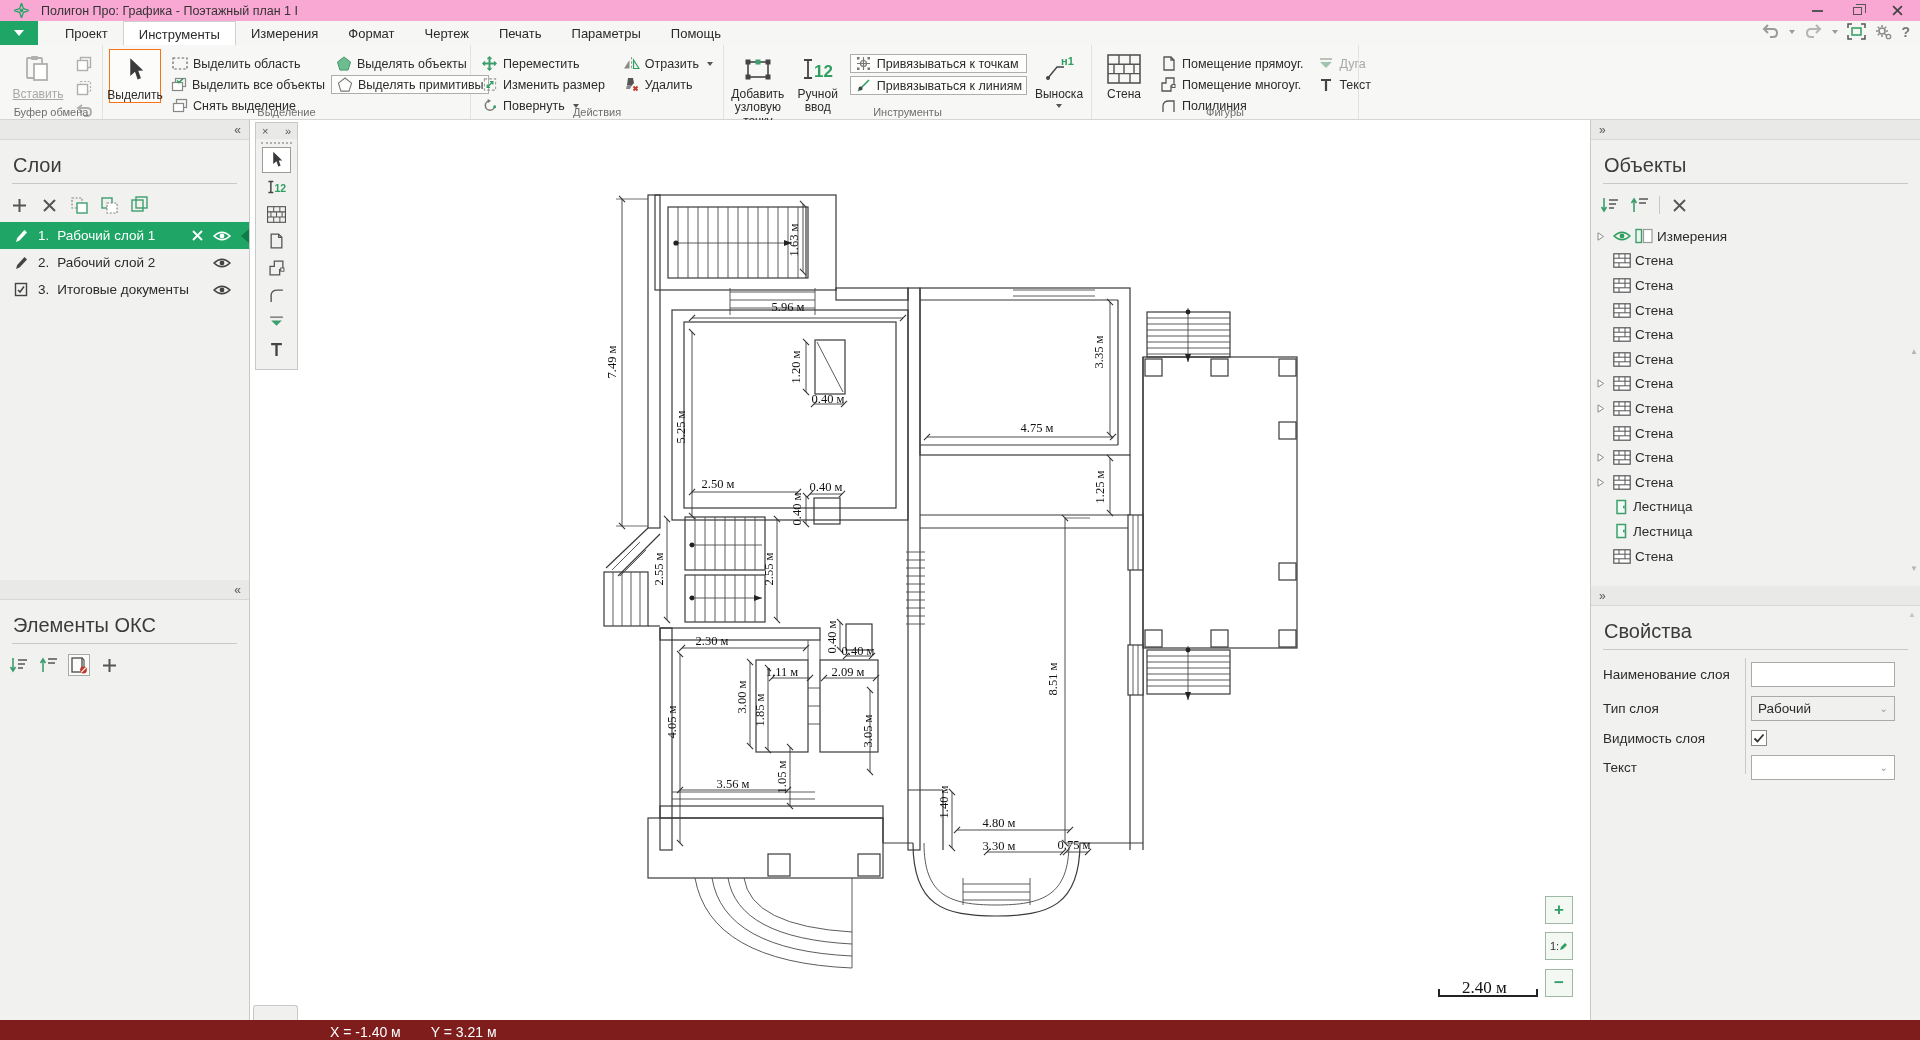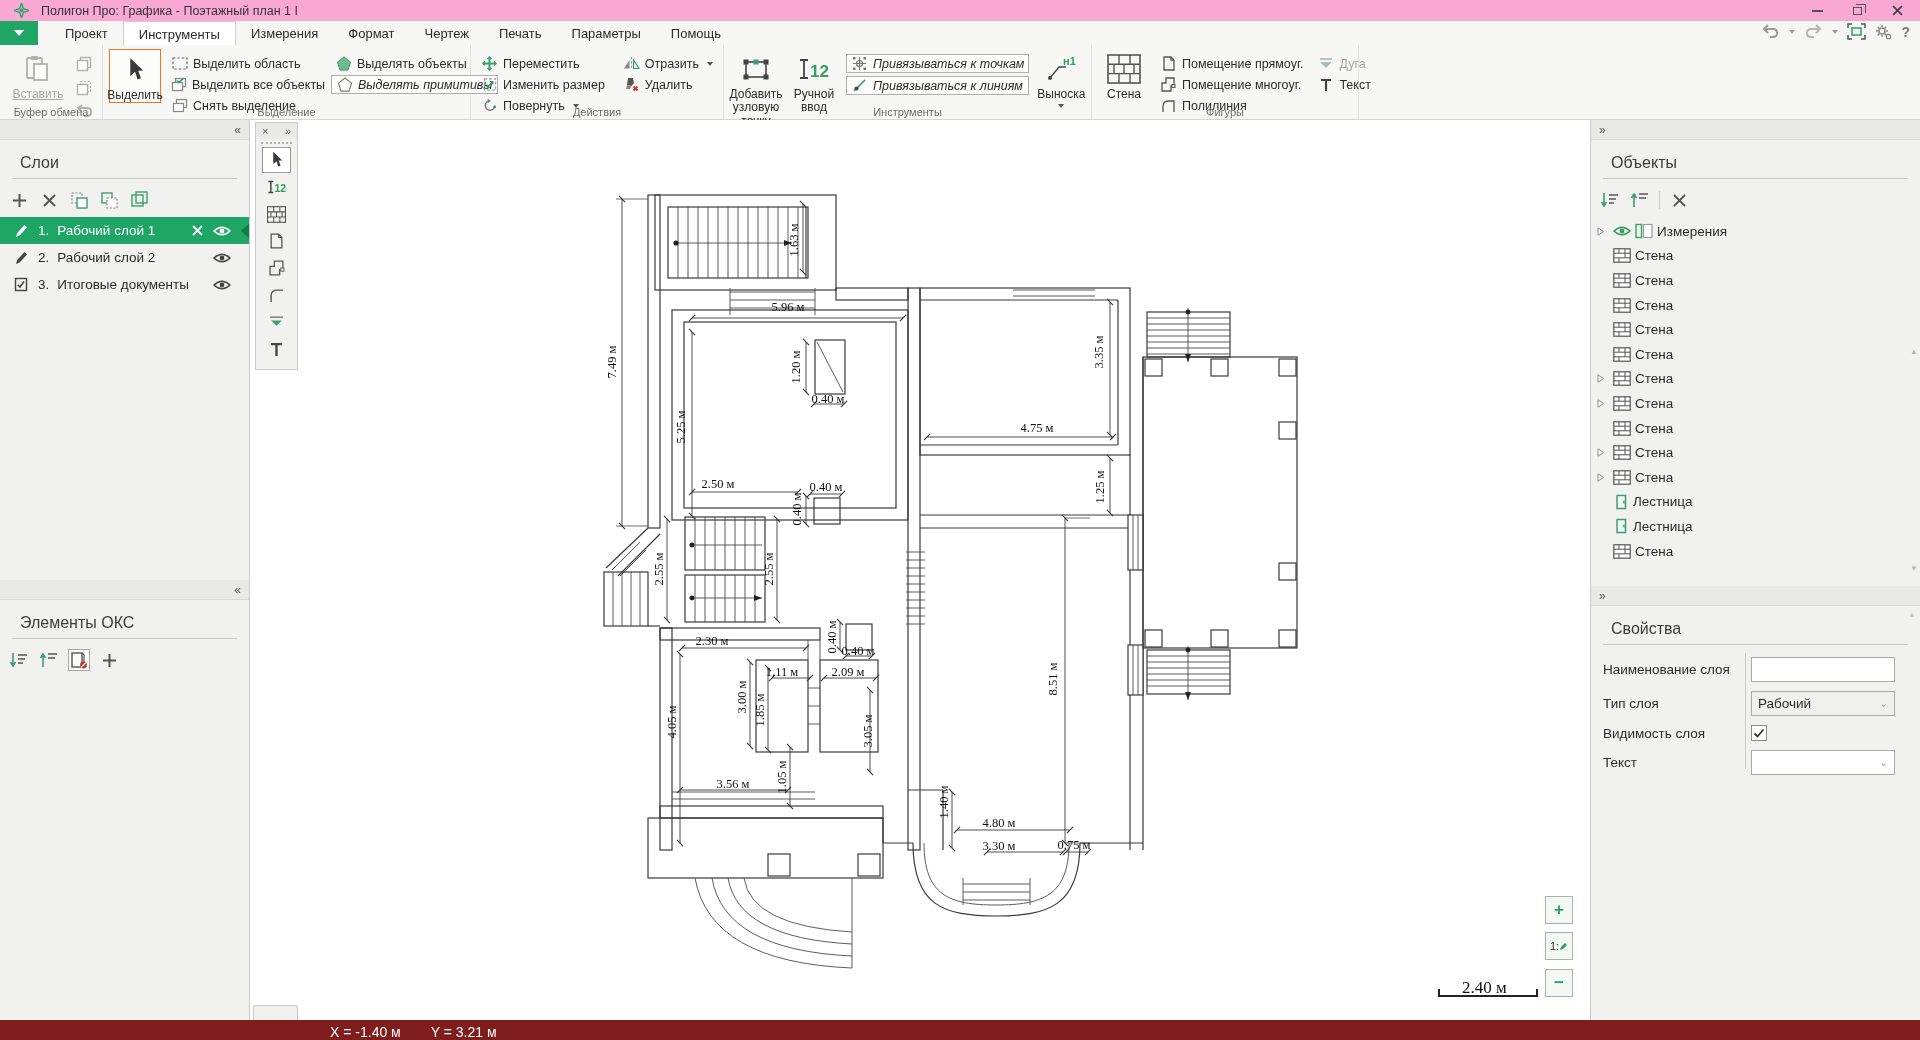--- a/index.html
+++ b/index.html
@@ -30,34 +30,34 @@
   
   .ribbon { background:#f7f7f5; border-bottom:1px solid #d5d5d3; display:flex; position:relative; }
   .rgroup { position:relative; border-right:1px solid #e2e2e0; padding:4px 6px 14px 6px; display:flex; align-items:flex-start; gap:6px; }
   .grp-label { position:absolute; bottom:1px; left:0; right:0; text-align:center; font-size:11px; color:#6e6e6c; }
   .rbig { width:64px; min-width:52px; display:flex; flex-direction:column; align-items:center; text-align:center; font-size:12px; color:#2b2b2b; line-height:1.12; padding-top:4px; gap:3px; }
   .rbig .bicon { height:32px; display:flex; align-items:center; justify-content:center; }
   .rbig.sel { border:1px solid #f97316; background:#fcfcfa; }
   .rbig.dis { color:#a8a8a6;text-decoration:underline; }
   .rcol { display:flex; flex-direction:column; justify-content:flex-start; gap:2px; padding-top:5px; }
   .ritem { display:flex; align-items:center; gap:5px; font-size:12.5px; color:#2b2b2b; height:19px; padding:0 4px; white-space:nowrap; }
-  .ritem.boxed { border:1px solid #aeaeac; background:#fdfdfb;font-style:italic; }
+  .ritem.boxed { border:1px solid #aeaeac; background:#fdfdfb; }
   .ritem.dis { color:#a8a8a6; }
   .ritem .ic { display:flex; width:17px; justify-content:center; }
   .dd { width:0;height:0;border-left:3.5px solid transparent;border-right:3.5px solid transparent;border-top:4px solid #555; margin-left:3px; }
 
   
   .main { display:grid; grid-template-columns:250px 1340px 330px; height:900px; }
   .sidecol { background:#f1f1ef; position:relative; }
   .sidecol.left { border-right:1px solid #c9c9c7; }
   .sidecol.right { border-left:1px solid #c9c9c7; }
   .minibar { height:20px; background:#e9e9e7; border-bottom:1px solid #d8d8d6; font-size:12px; color:#555; display:flex; align-items:center; padding:0 8px; }
   .minibar.r { justify-content:flex-start; }
   .minibar.l { justify-content:flex-end; }
-  .ptitle { font-size:16px; color:#3c3c3a; padding:14px 20px 6px; }
+  .ptitle { font-size:20px; color:#3c3c3a; padding:14px 13px 6px; }
   .psep { border:none; border-top:1px solid #c9c9c7; margin:0 12px; }
   .ptools { display:flex; align-items:center; gap:8px; padding:10px 8px 6px; }
   .tbtn { width:22px; height:22px; display:flex; align-items:center; justify-content:center; }
   .tbtn.boxed { border:1px solid #a9a9a7; background:#fbfbf9; }
 
   .layer-row { height:27px; display:flex; align-items:center; font-size:13.5px; color:#2b2b2b; padding:0 6px 0 14px; position:relative; }
   .layer-row .lnum { margin:0 8px 0 10px; }
   .layer-row .sp { flex:1; }
   .layer-row.sel { background:#1fa565; color:#fff; }
   .layer-row .rico { display:flex; align-items:center; gap:10px; margin-right:12px; }

